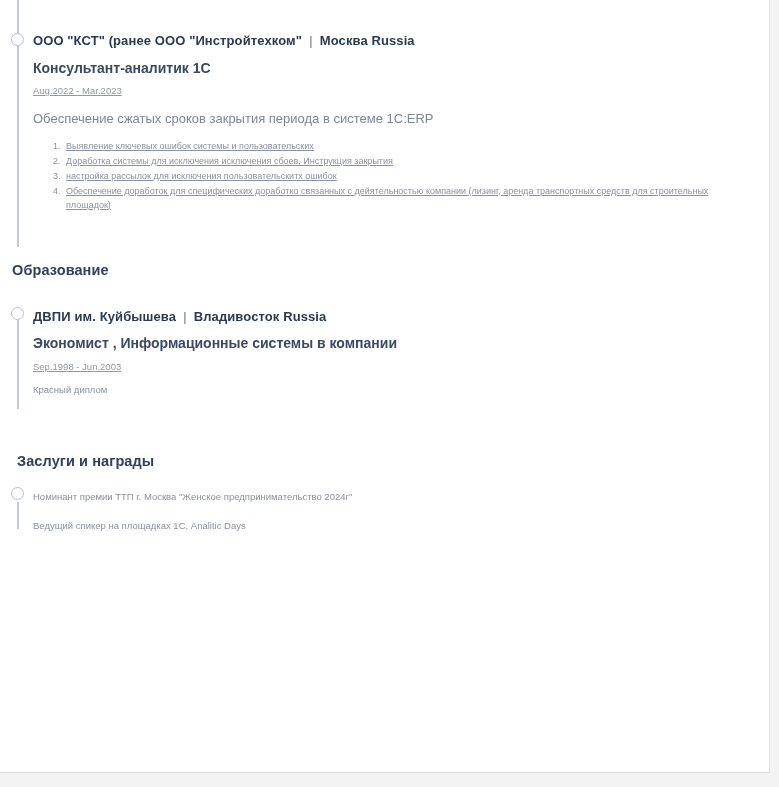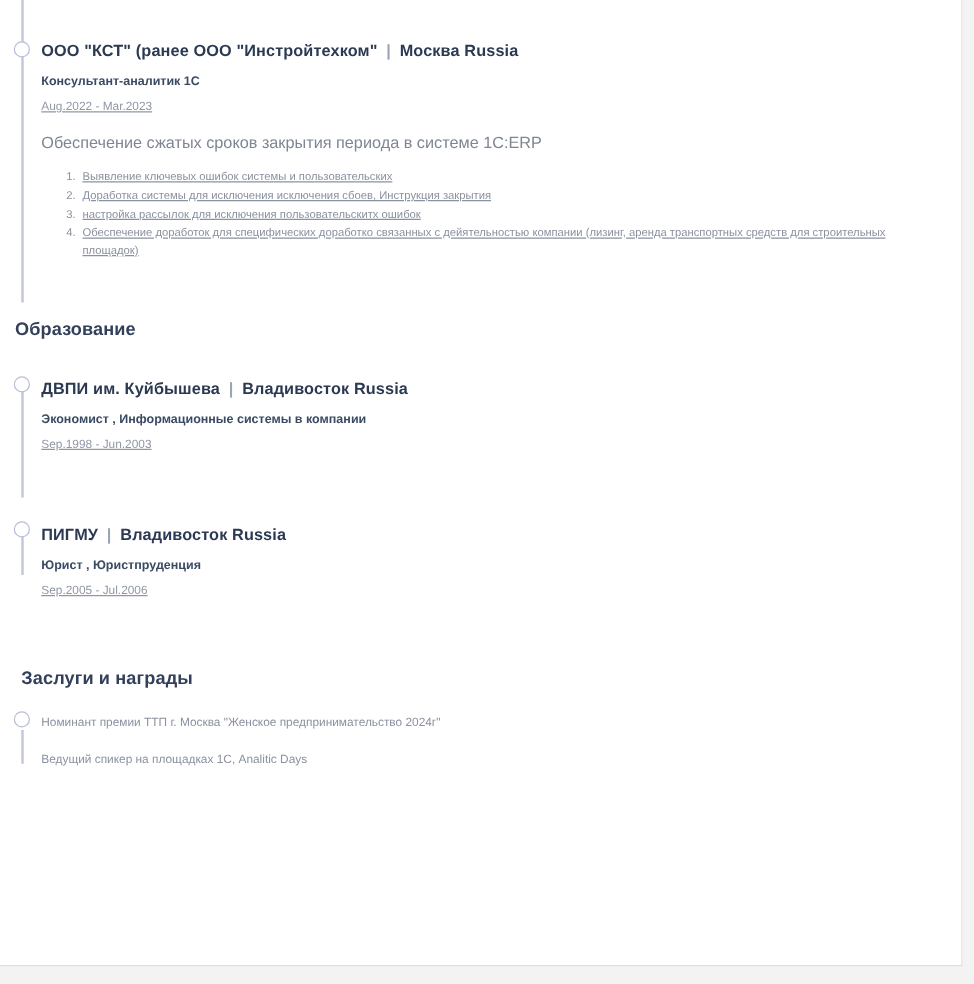--- a/index.html
+++ b/index.html
@@ -73,21 +73,21 @@
     letter-spacing: 0.1px;
     line-height: 1.2;
     white-space: nowrap;
   }
   .entry-head .sep {
     color: #9aa3b8;
     font-weight: bold;
     padding: 0 7px;
   }
   .entry-sub {
-    font-size: 10px;
+    font-size: 14px;
     font-weight: bold;
     color: #3a4a63;
     margin-top: 11px;
     line-height: 1.25;
   }
   .entry-dates {
     font-size: 9.5px;
     color: #9098a6;
     margin-top: 8px;
     line-height: 1.25;
@@ -165,32 +165,23 @@
 
         <div class="tl-entry" style="padding-top:31px; min-height:114px;">
           <div class="tl-axis" style="top:33px; bottom:-12px;"></div>
           <div class="tl-dot" style="top:29px;"></div>
 
           <div class="entry-head">
             <span>ДВПИ им. Куйбышева</span><span class="sep">|</span><span>Владивосток Russia</span>
           </div>
           <div class="entry-sub">Экономист , Информационные системы в компании</div>
           <div class="entry-dates">Sep.1998 - Jun.2003</div>
+          <div class="entry-note">Красный диплом</div>
         </div>
 
-        <div class="tl-entry" style="padding-top:34px; min-height:90px;">
-          <div class="tl-axis" style="top:35px; bottom:19px;"></div>
-          <div class="tl-dot" style="top:31px;"></div>
-
-          <div class="entry-head">
-            <span>ПИГМУ</span><span class="sep">|</span><span>Владивосток Russia</span>
-          </div>
-          <div class="entry-sub">Юрист , Юристпруденция</div>
-          <div class="entry-dates">Sep.2005 - Jul.2006</div>
-        </div>
       </div>
 
       <div style="padding-top:56px;">
         <div class="section-title" style="margin-left:17px;">Заслуги и награды</div>
 
         <div class="tl-entry" style="padding-top:31px; min-height:76px;">
           <div class="tl-axis" style="top:33px; bottom:16px;"></div>
           <div class="tl-dot" style="top:18px;"></div>
 
           <div class="award-line" style="margin-top:-10px;">Номинант премии ТТП г. Москва "Женское предпринимательство 2024г"</div>

